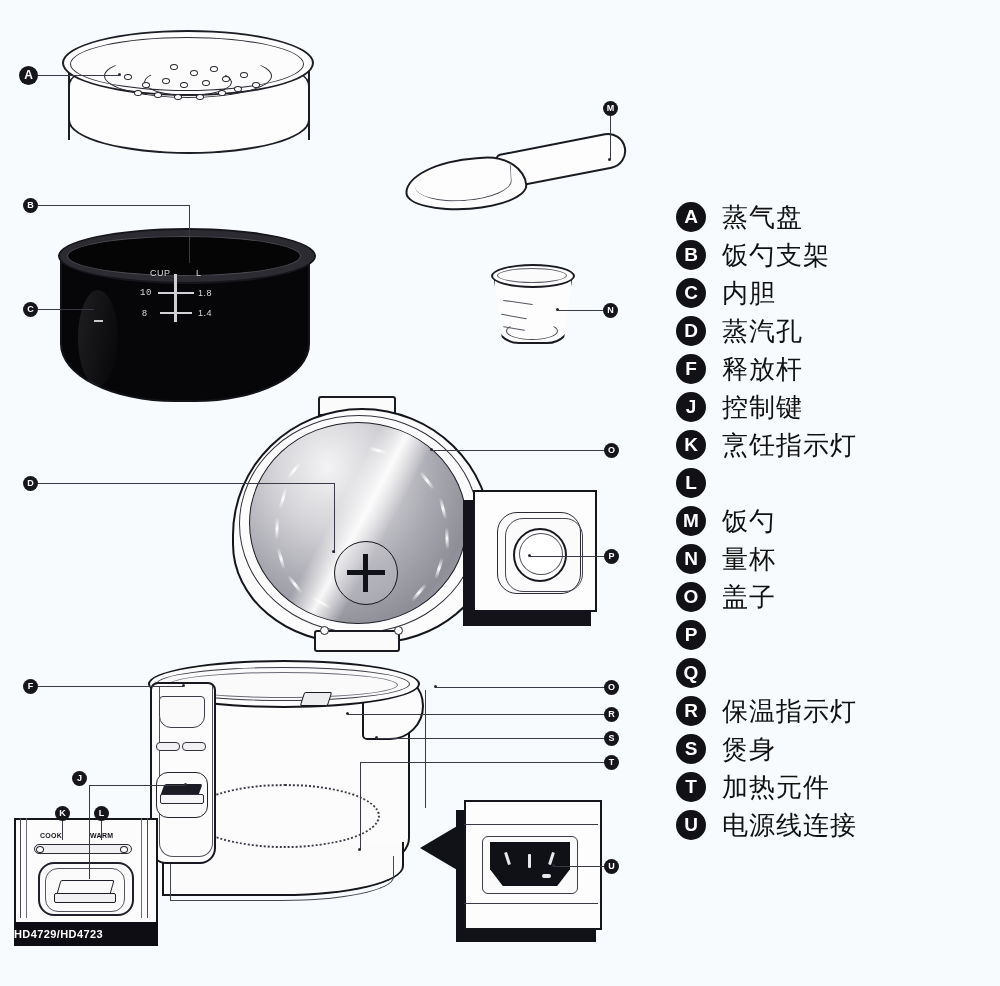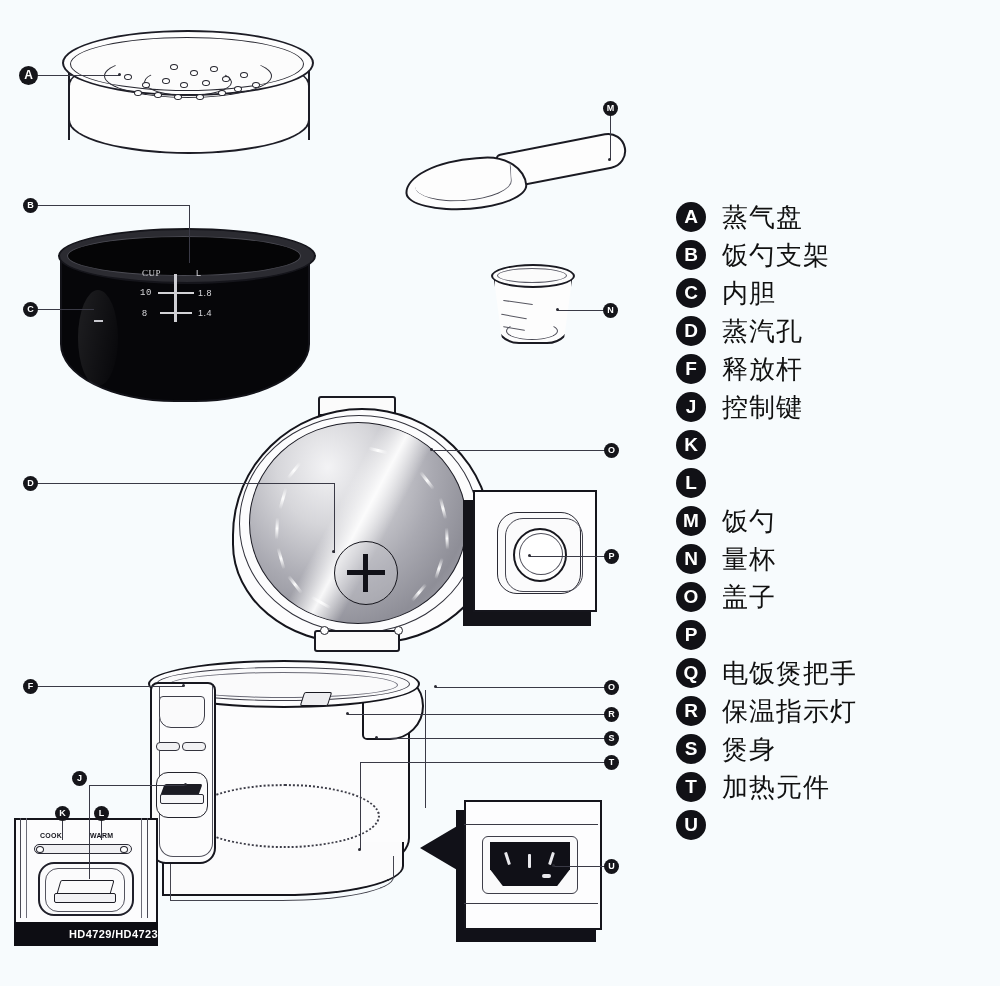--- a/index.html
+++ b/index.html
@@ -417,21 +417,21 @@
     background: #fafafb; border: 1.8px solid #1d1d25;
     transform: skewX(-16deg); border-radius: 2px;
   }
   .cp-sw-lever2 {
     position: absolute; left: 40px; top: 75px; width: 60px; height: 8px;
     background: #f2f2f5; border: 1.6px solid #1d1d25; border-radius: 2px;
   }
   .cp-modelbar {
     position: absolute; left: 0px; top: 104px; width: 144px; height: 24px;
     background: #0d0d13; color: #ffffff;
-    font-size: 11px; font-weight: bold; text-align: right; line-height: 24px;
+    font-size: 11px; font-weight: bold; text-align: left; line-height: 24px;
     letter-spacing: .4px; font-family: "Liberation Sans", sans-serif;
   }
 </style>
 </head>
 <body>
 
 <div id="page">
 
   <div class="tray-wrap">
     <div class="tray-body"></div>
@@ -462,21 +462,21 @@
   <div class="dot" style="left:118px;top:73px;"></div>
   <div class="marker" style="left:19px;top:66px;">A</div>
 
   <div class="pot-wrap">
     <div class="pot-body">
       <div class="pot-gloss"></div>
     </div>
     <div class="pot-rim-out"></div>
     <div class="pot-rim-in"></div>
     <div class="pot-marks">
-      <span class="mk-text" style="left:8px;top:4px;font-family:Liberation Serif, serif;">CUP</span>
+      <span class="mk-text" style="left:16px;top:4px;">CUP</span>
       <span class="mk-text" style="left:62px;top:4px;">L</span>
       <span class="mk-text" style="left:6px;top:24px;font-family:Liberation Mono, monospace;">10</span>
       <span class="mk-text" style="left:64px;top:24px;">1.8</span>
       <span class="mk-text" style="left:8px;top:44px;">8</span>
       <span class="mk-text" style="left:64px;top:44px;">1.4</span>
       <div class="mk-line" style="left:24px;top:28px;width:36px;"></div>
       <div class="mk-line" style="left:26px;top:48px;width:32px;"></div>
       <div class="mk-vert" style="left:40px;top:10px;height:48px;"></div>
     </div>
     <div class="pot-c-tick"></div>
@@ -670,20 +670,21 @@
     <div class="legend-row">
       <div class="legend-badge">F</div>
       <div class="legend-label">释放杆</div>
     </div>
     <div class="legend-row">
       <div class="legend-badge">J</div>
       <div class="legend-label">控制键</div>
     </div>
     <div class="legend-row">
       <div class="legend-badge">K</div>
+      <div class="legend-label">烹饪指示灯</div>
     </div>
     <div class="legend-row">
       <div class="legend-badge">L</div>
     </div>
     <div class="legend-row">
       <div class="legend-badge">M</div>
       <div class="legend-label">饭勺</div>
     </div>
     <div class="legend-row">
       <div class="legend-badge">N</div>
@@ -691,32 +692,32 @@
     </div>
     <div class="legend-row">
       <div class="legend-badge">O</div>
       <div class="legend-label">盖子</div>
     </div>
     <div class="legend-row">
       <div class="legend-badge">P</div>
     </div>
     <div class="legend-row">
       <div class="legend-badge">Q</div>
-      <div class="legend-label">电饭煲把手</div>
     </div>
     <div class="legend-row">
       <div class="legend-badge">R</div>
       <div class="legend-label">保温指示灯</div>
     </div>
     <div class="legend-row">
       <div class="legend-badge">S</div>
       <div class="legend-label">煲身</div>
     </div>
     <div class="legend-row">
       <div class="legend-badge">T</div>
       <div class="legend-label">加热元件</div>
     </div>
     <div class="legend-row">
       <div class="legend-badge">U</div>
+      <div class="legend-label">电源线连接</div>
     </div>
   </div>
 
 </div>
 
 </body></html>

